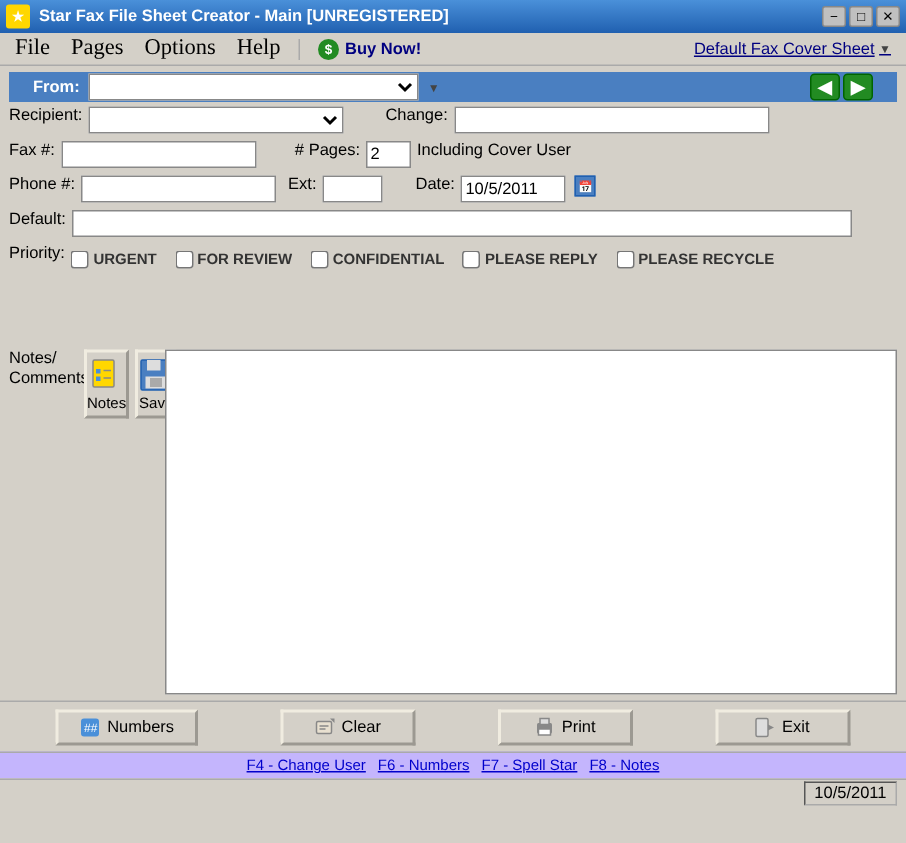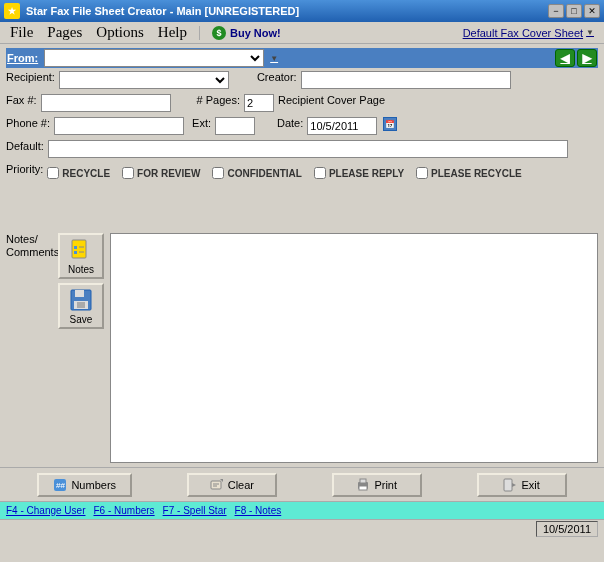--- a/index.html
+++ b/index.html
@@ -132,26 +132,25 @@
     .label {
       font-size: 11px;
       color: #000;
       white-space: nowrap;
     }
     .form-section-header {
       background: #4a7fc1;
       color: white;
       font-size: 11px;
       font-weight: bold;
-      padding: 1px 1px;
+      padding: 1px 16px;
       display: flex;
       align-items: center;
       justify-content: space-between;
       height: 20px;
-      text-decoration: underline;
     }
     .nav-arrows {
       display: flex;
       gap: 2px;
     }
     .nav-arrow {
       width: 20px;
       height: 18px;
       background: #228B22;
       border: 1px solid #006400;
@@ -214,24 +213,24 @@
       font-weight: bold;
       color: #333;
     }
     .priority-item input[type="checkbox"] {
       width: 12px;
       height: 12px;
       margin: 0;
     }
     .notes-sidebar {
       display: flex;
-      flex-direction: column;
+      flex-direction: row;
       gap: 4px;
       width: 50px;
-      align-items: center;
+      align-items: flex-start;
     }
     .notes-btn, .save-btn {
       width: 46px;
       height: 46px;
       background: #d4d0c8;
       border: 2px outset #f0ece0;
       cursor: pointer;
       display: flex;
       flex-direction: column;
       align-items: center;
@@ -272,27 +271,28 @@
       padding: 3px 14px;
       cursor: pointer;
       font-size: 11px;
       font-family: inherit;
       min-width: 90px;
       justify-content: center;
     }
 
     
     .shortcut-bar {
-      background: #5eead4;
+      background: #c4b5fd;
       height: 18px;
       display: flex;
       align-items: center;
       padding: 0 6px;
       gap: 8px;
       border-top: 1px solid #aaa;
+      justify-content: center;
     }
     .shortcut-link {
       color: #0000cc;
       text-decoration: underline;
       cursor: pointer;
       font-size: 10px;
     }
 
     
     .status-bar {
@@ -377,31 +377,31 @@
       <div class="nav-arrow">▶</div>
     </div>
   </div>
 
   <div class="form-row">
     <span class="label">Recipient:</span>
     <select class="recipient-select">
       <option></option>
     </select>
     <span style="width:20px;"></span>
-    <span class="label">Creator:</span>
+    <span class="label">Change:</span>
     <input type="text" class="company-input" style="">
   </div>
 
   <div class="form-row">
     <span class="label">Fax #:</span>
     <input type="text" class="fax-input" style="">
     <span style="width:18px;"></span>
     <span class="label"># Pages:</span>
     <input type="text" class="pages-input" value="2" style="">
-    <span class="label">Recipient Cover Page</span>
+    <span class="label">Including Cover User</span>
   </div>
 
   <div class="form-row">
     <span class="label">Phone #:</span>
     <input type="text" class="phone-input" style="">
     <span class="label" style="margin-left:4px;">Ext:</span>
     <input type="text" class="ext-input" style="">
     <span style="width:14px;"></span>
     <span class="label">Date:</span>
     <input type="text" class="date-input" value="10/5/2011" style="">
@@ -411,21 +411,21 @@
   <div class="form-row">
     <span class="label">Default:</span>
     <input type="text" style="width: 520px; height: 18px; border: 1px solid rgb(136, 136, 136); background: white; font-size: 11px; padding: 0px 2px;">
   </div>
 
   <div class="form-row">
     <span class="label">Priority:</span>
     <div class="priority-row">
       <label class="priority-item">
         <input type="checkbox" style="">
-        <span>RECYCLE</span>
+        <span>URGENT</span>
       </label>
       <label class="priority-item">
         <input type="checkbox" style="">
         <span>FOR REVIEW</span>
       </label>
       <label class="priority-item">
         <input type="checkbox" style="">
         <span>CONFIDENTIAL</span>
       </label>
       <label class="priority-item">

